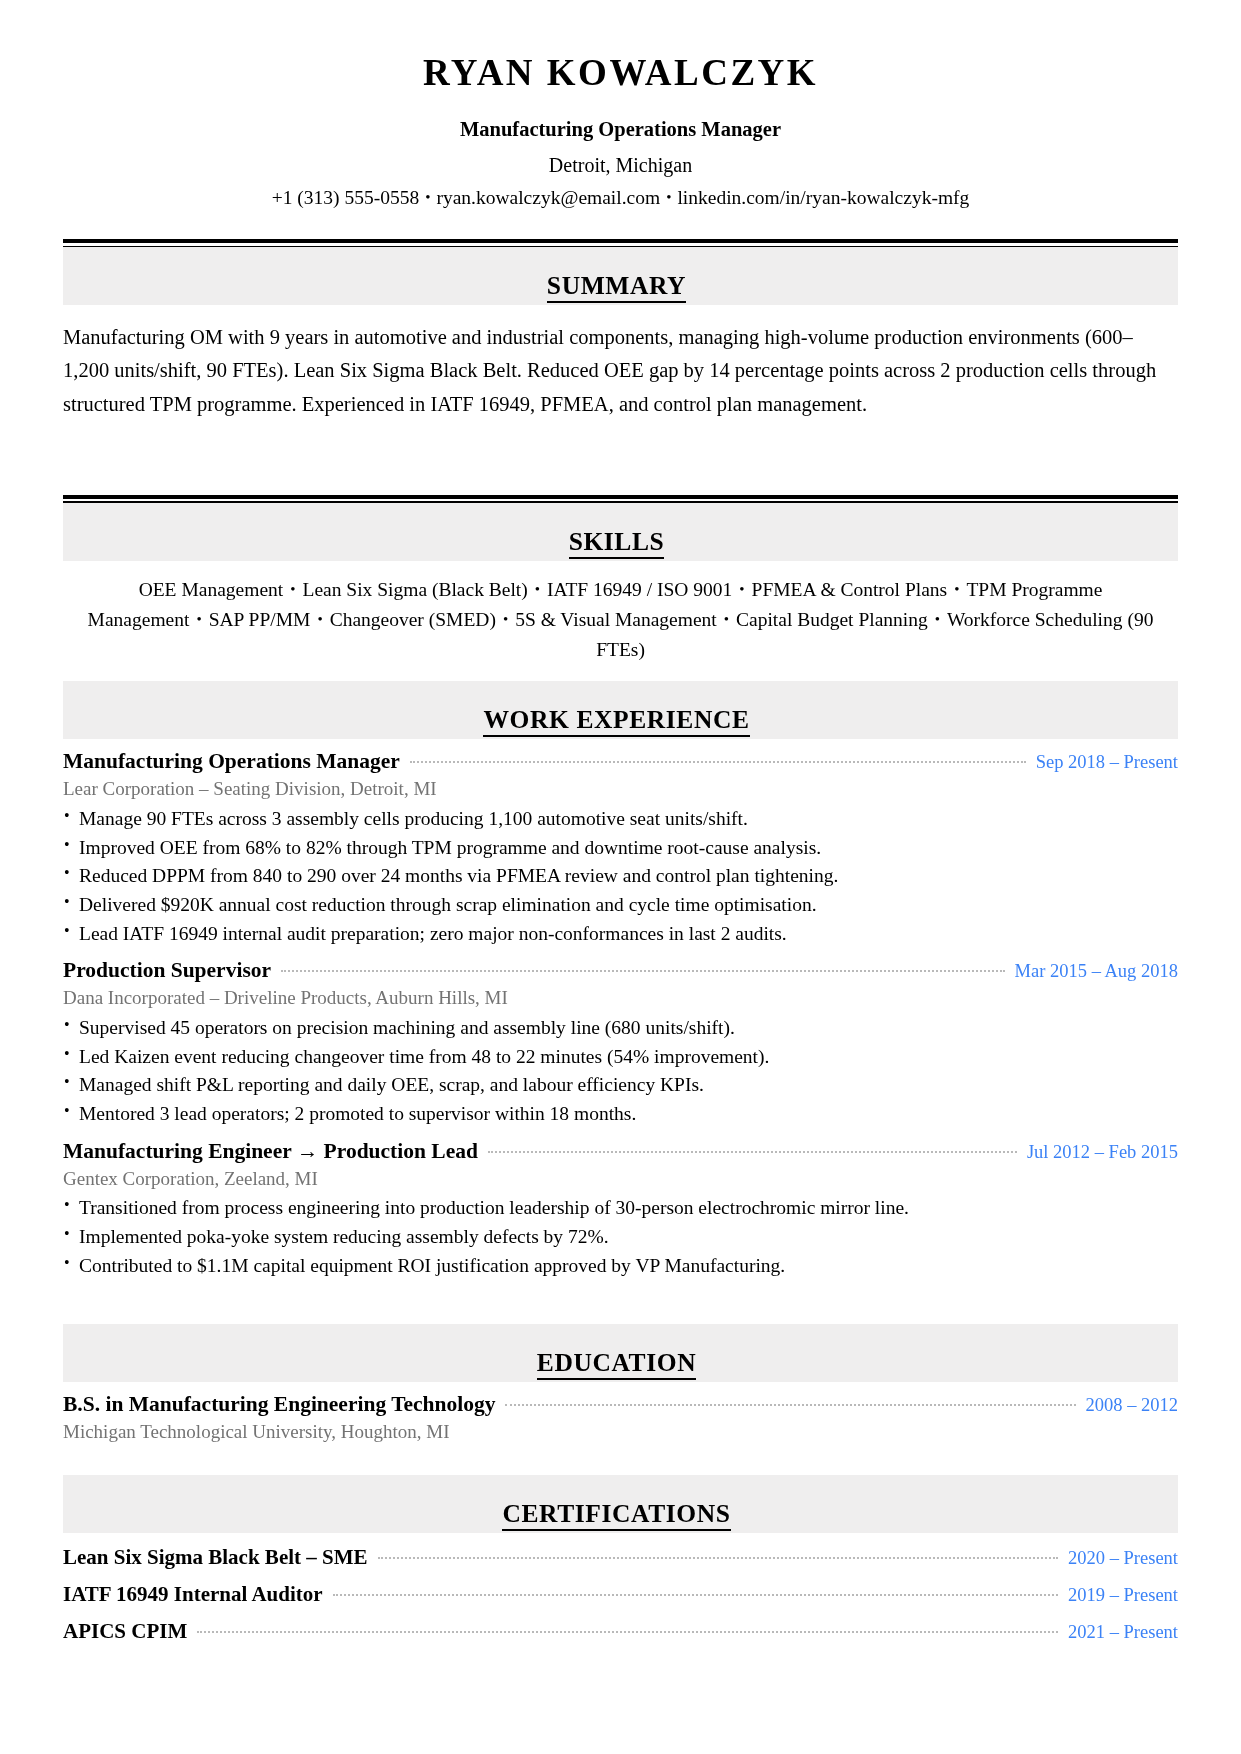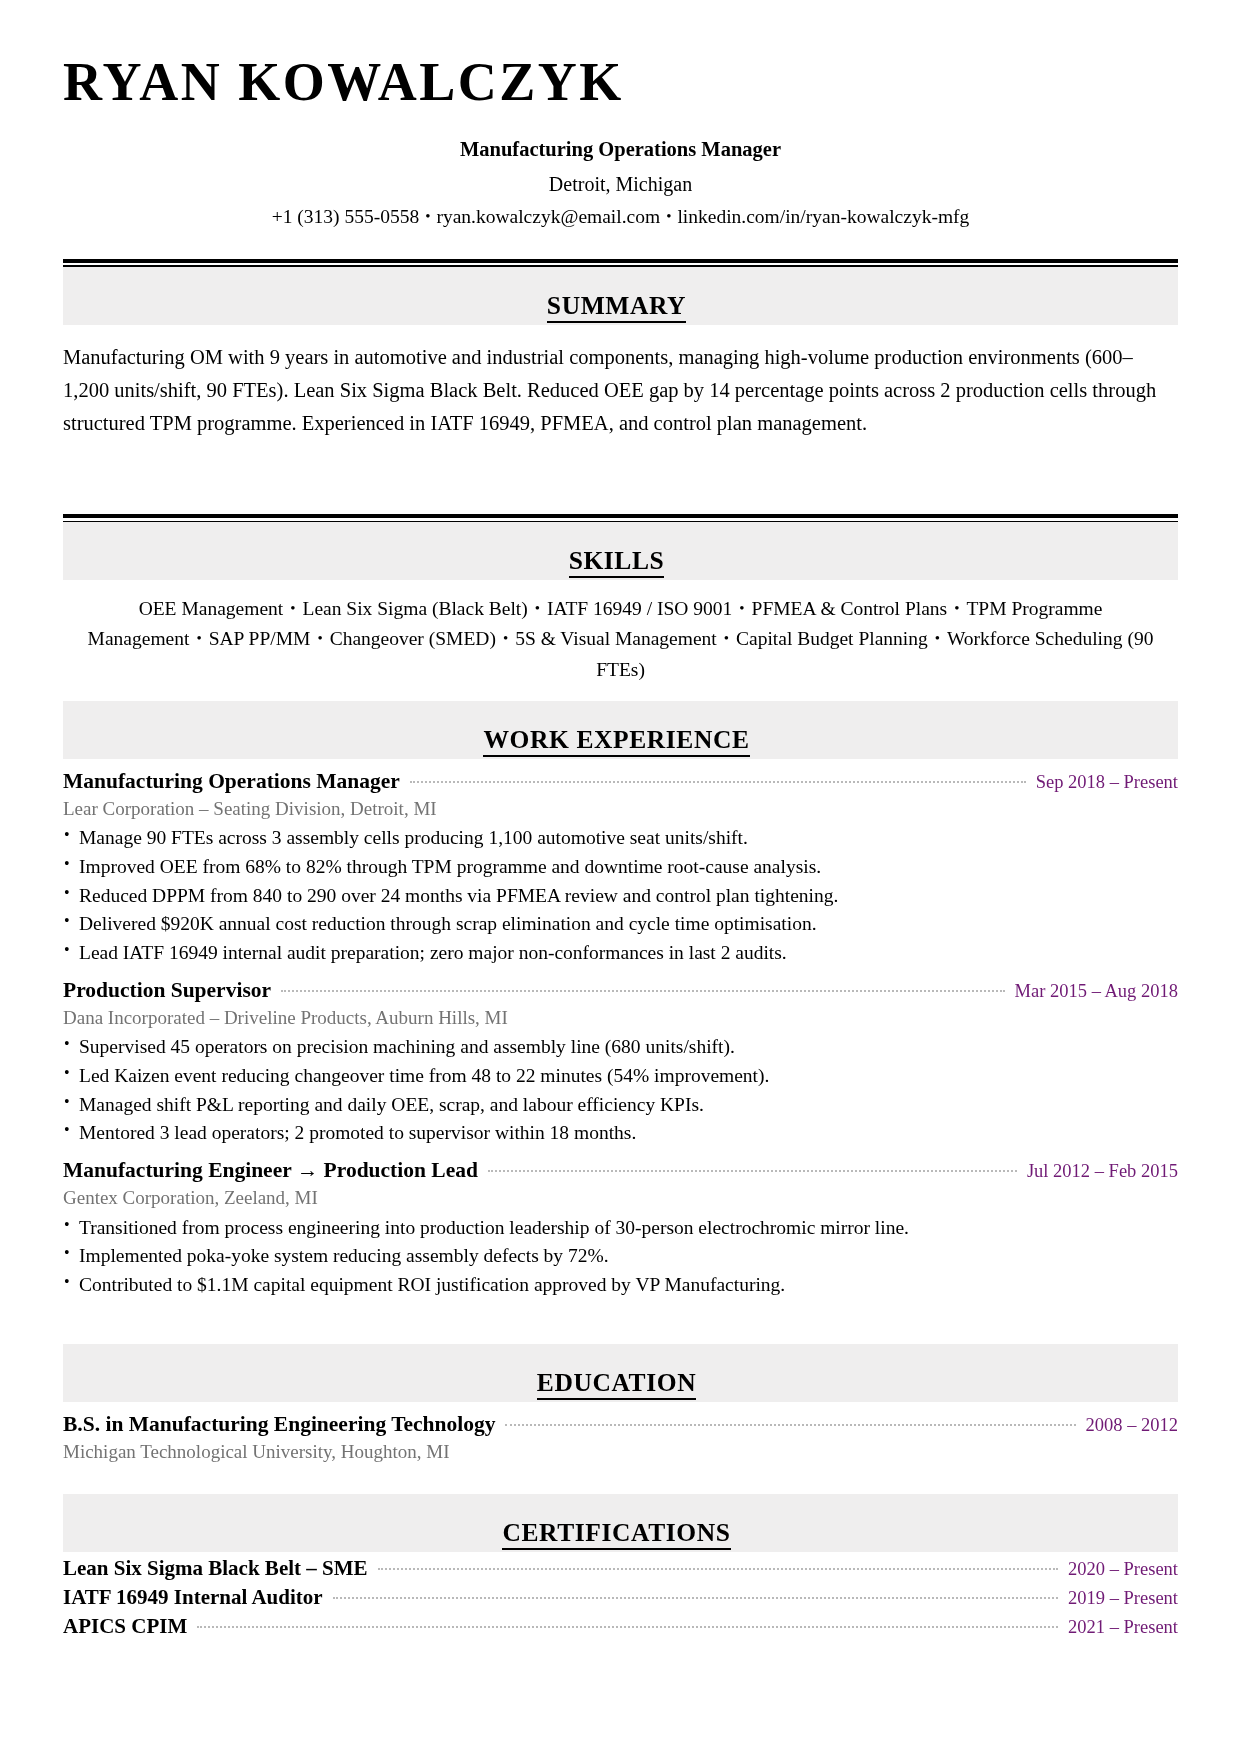--- a/index.html
+++ b/index.html
@@ -18,21 +18,22 @@
   .page {
     width: 1241px;
     height: 1754px;
     box-sizing: border-box;
     padding: 0 63px;
     position: relative;
   }
 
   
   .name {
-    font-size: 54px;
+    text-align: center;
+    font-size: 37px;
     font-weight: bold;
     letter-spacing: 2.5px;
     margin-top: 52px;
     line-height: 1.14;
   }
   .headline {
     text-align: center;
     font-size: 20.5px;
     font-weight: bold;
     margin-top: 23px;
@@ -127,21 +128,21 @@
   .leader {
     flex: 1 1 auto;
     margin: 0 10px;
     position: relative;
     height: 1px;
     top: -5px;
     border-bottom: 2px dotted #b9b9b9;
   }
   .entry-date {
     font-size: 18.5px;
-    color: #701a75;
+    color: #3b82f6;
     white-space: nowrap;
     flex: 0 0 auto;
   }
   .entry-sub {
     font-size: 19px;
     color: #737373;
     margin-top: 3px;
     line-height: 1.3;
   }
   .bullets {
@@ -165,21 +166,21 @@
 
   .gap-lg { height: 44px; }
   .gap-md { height: 30px; }
   .gap-sm { height: 16px; }
 
   
   .cert-row {
     display: flex;
     align-items: baseline;
     width: 100%;
-    margin-top: 4px;
+    margin-top: 12px;
   }
   .cert-name {
     font-size: 21px;
     font-weight: bold;
     white-space: nowrap;
   }
 </style>
 </head>
 <body>
 

